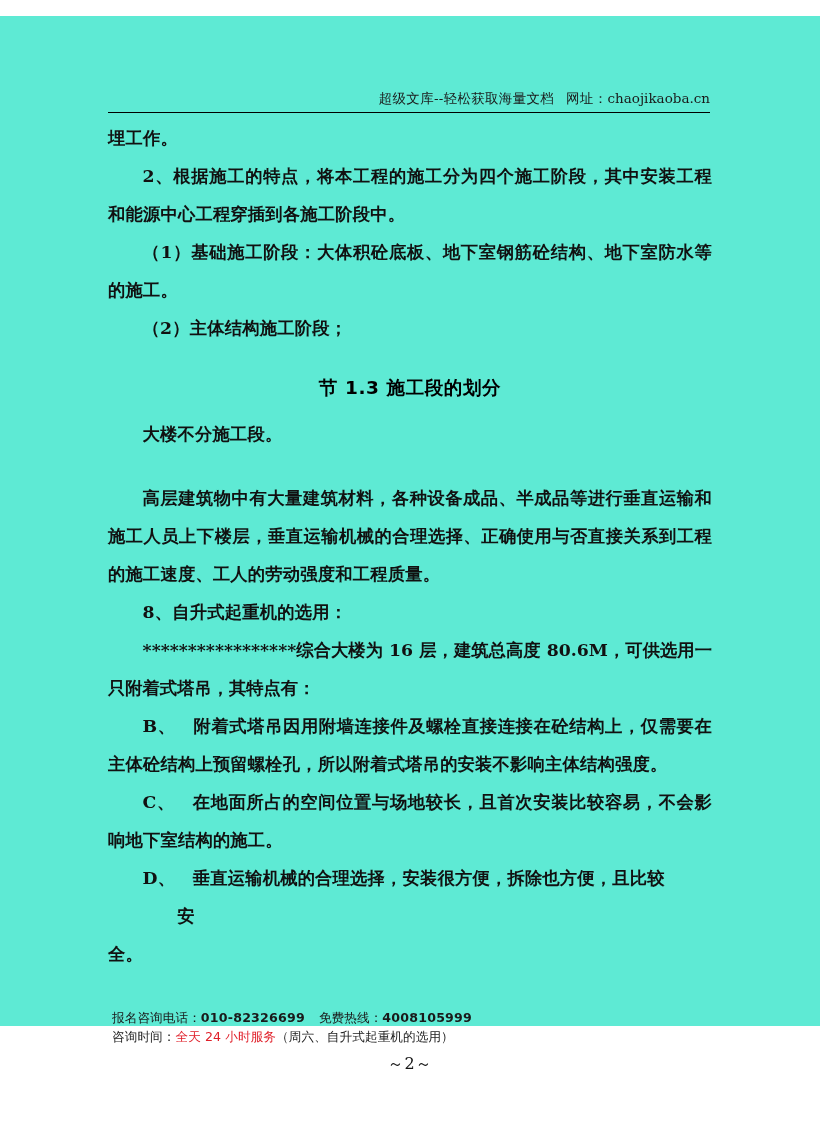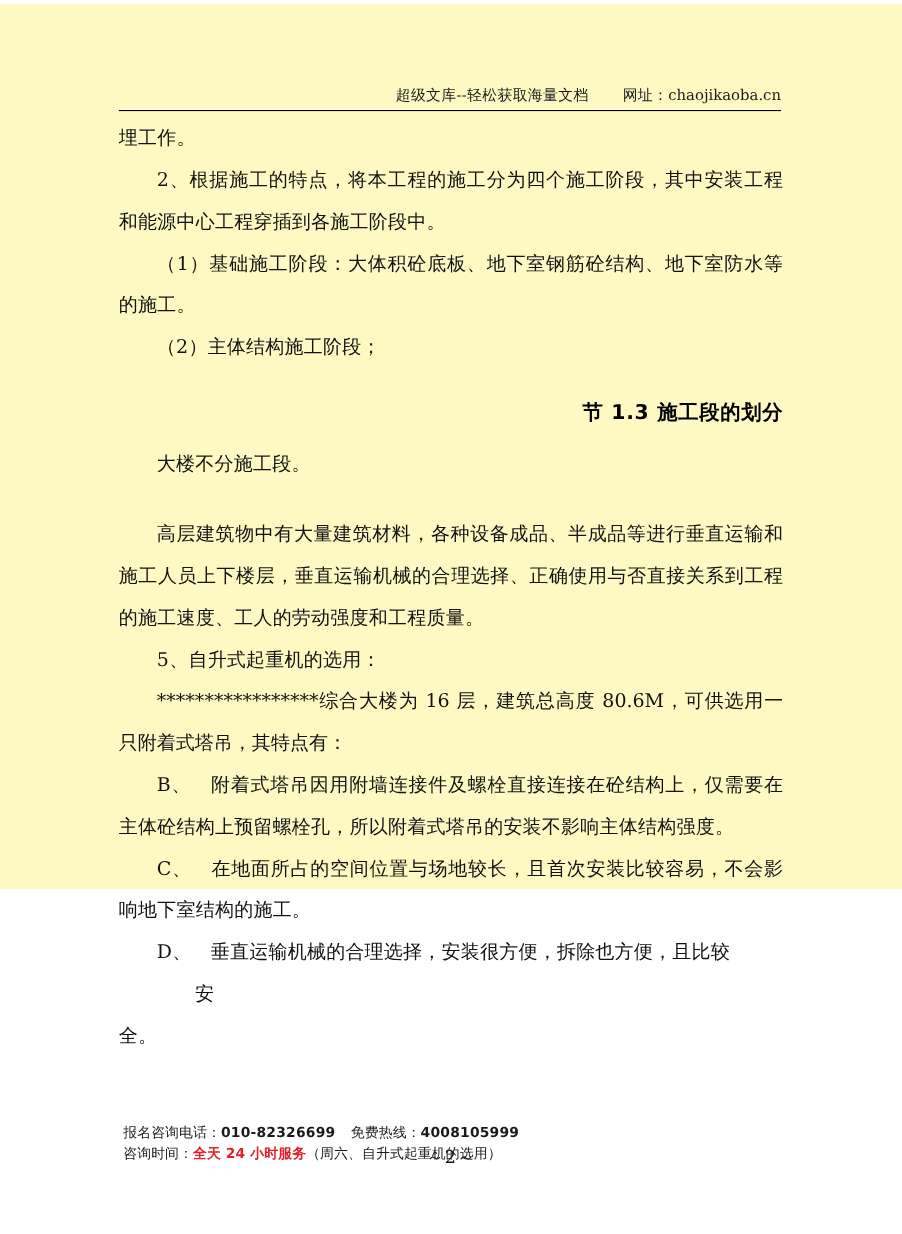--- a/index.html
+++ b/index.html
@@ -11,24 +11,24 @@
     width: 820px;
     height: 1122px;
     font-family: "DejaVu Serif", "Liberation Serif", serif;
     color: #000000;
     position: relative;
     overflow: hidden;
   }
 
   .page {
     position: absolute;
-    left: 0; top: 4px;
+    left: 0; top: 16px;
     width: 820px;
-    height: 804px;
-    background: #fef9c3;
+    height: 1010px;
+    background: #5eead4;
   }
 
   
   .header {
     position: absolute;
     left: 108px;
     top: 74px;
     width: 602px;
   }
   .header-inner {
@@ -38,21 +38,21 @@
     font-family: "DejaVu Serif", "Liberation Serif", serif;
     font-size: 13.5px;
     color: #1a1a1a;
     padding-bottom: 4px;
     letter-spacing: 0.3px;
   }
   .header-site {
     white-space: nowrap;
   }
   .header-url-label {
-    margin-left: 31px;
+    margin-left: 12px;
     white-space: nowrap;
   }
   .header-url {
     white-space: nowrap;
     letter-spacing: 0px;
     text-align: right;
   }
   .header-rule {
     border-bottom: 1.4px solid #000000;
     width: 602px;
@@ -68,32 +68,33 @@
 
   .para {
     font-family: "DejaVu Serif", "Liberation Serif", serif;
     font-size: 17.3px;
     line-height: 38px;
     text-align: justify;
     text-justify: inter-ideograph;
     color: #111111;
     margin: 0;
     letter-spacing: 0.2px;
+    font-weight: bold;
   }
   .para.indent1 { text-indent: 2em; }
   .para.noindent { text-indent: 0; }
 
   .tight { letter-spacing: 0px; }
 
   
   .heading {
     font-family: "DejaVu Sans", "Liberation Sans", sans-serif;
     font-size: 18.5px;
     font-weight: bold;
-    text-align: right;
+    text-align: center;
     margin: 0;
     line-height: 38px;
     letter-spacing: 0.6px;
     color: #000000;
   }
   .spacer-lg { height: 22px; }
   .spacer-md { height: 18px; }
   .spacer-sm { height: 8px; }
 
   .hangline {
@@ -105,32 +106,31 @@
   .footer {
     position: absolute;
     left: 112px;
     top: 992px;
     width: 600px;
     font-family: "DejaVu Sans", "Liberation Sans", sans-serif;
     font-size: 12.6px;
     line-height: 19px;
     color: #1a1a1a;
     letter-spacing: 0.1px;
-    margin-top: 24px;
   }
   .footer-line { white-space: nowrap; }
   .footer-num {
     font-family: "DejaVu Sans", "Liberation Sans", sans-serif;
     font-weight: bold;
     letter-spacing: 0.2px;
   }
   .footer-gap { display: inline-block; width: 14px; }
   .hot {
     color: #e0202a;
-    font-weight: bold;
+    font-weight: normal;
   }
 
   .pagenum {
     position: absolute;
     left: 0;
     top: 1038px;
     width: 820px;
     text-align: center;
     font-family: "DejaVu Serif", "Liberation Serif", serif;
     font-size: 16px;
@@ -172,21 +172,21 @@
 
     <p class="para indent1">大楼不分施工段。</p>
 
     <div class="spacer-md"></div>
 
 
     <div class="spacer-sm"></div>
 
     <p class="para indent1">高层建筑物中有大量建筑材料，各种设备成品、半成品等进行垂直运输和施工人员上下楼层，垂直运输机械的合理选择、正确使用与否直接关系到工程的施工速度、工人的劳动强度和工程质量。</p>
 
-    <p class="para indent1">5、自升式起重机的选用：</p>
+    <p class="para indent1">8、自升式起重机的选用：</p>
 
     <p class="para indent1 tight">*****************综合大楼为 16 层，建筑总高度 80.6M，可供选用一只附着式塔吊，其特点有：</p>
 
 
     <p class="para indent1">B、　附着式塔吊因用附墙连接件及螺栓直接连接在砼结构上，仅需要在主体砼结构上预留螺栓孔，所以附着式塔吊的安装不影响主体结构强度。</p>
 
     <p class="para indent1">C、　在地面所占的空间位置与场地较长，且首次安装比较容易，不会影响地下室结构的施工。</p>
 
     <p class="para indent1">D、　垂直运输机械的合理选择，安装很方便，拆除也方便，且比较</p>
 

